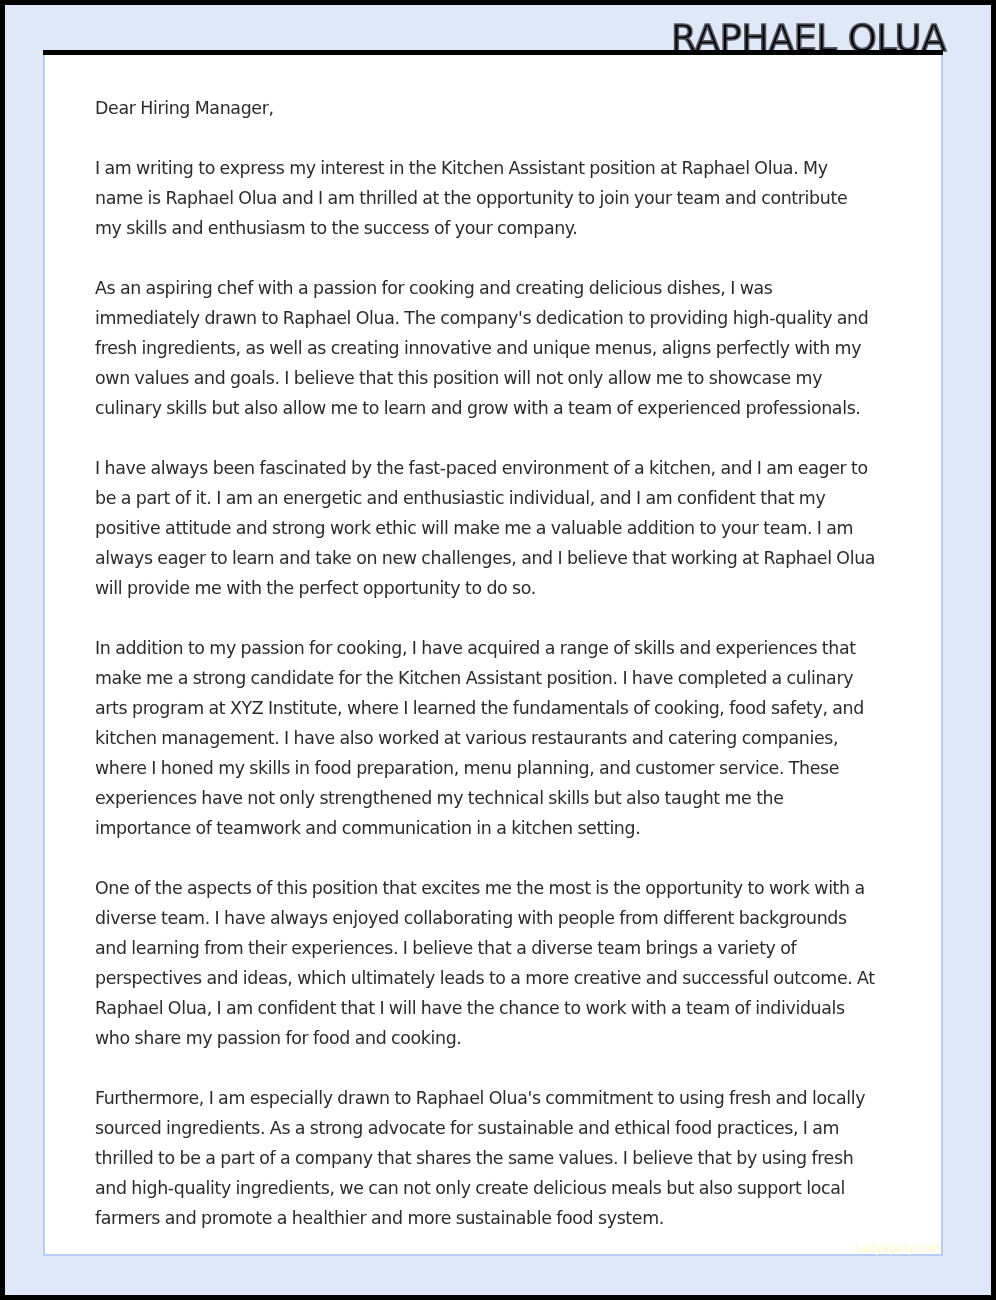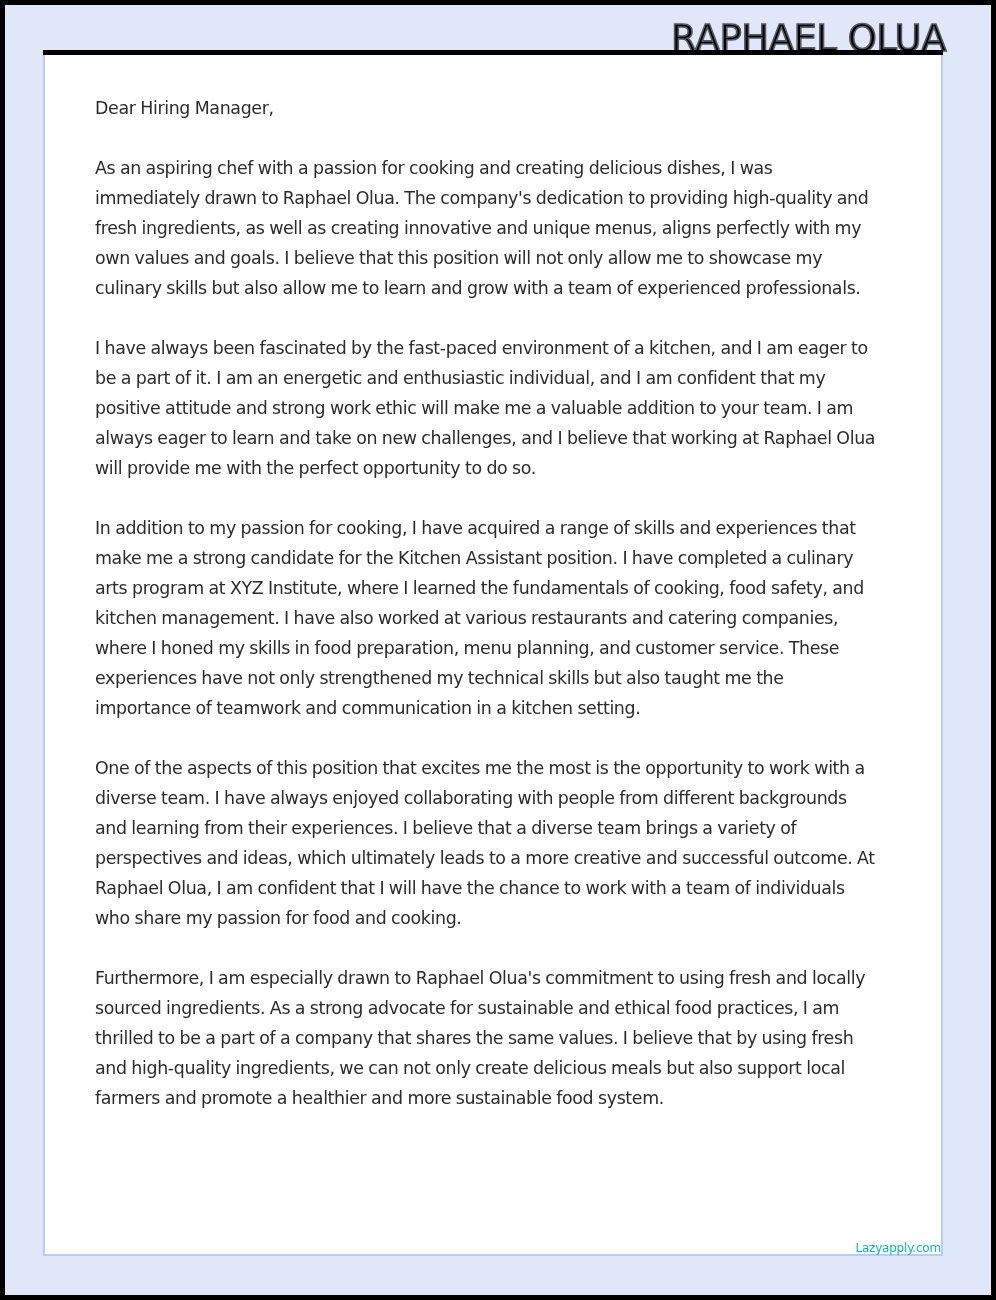--- a/index.html
+++ b/index.html
@@ -69,36 +69,37 @@
     }
     .letter p {
       margin: 0 17px 30px 0;
     }
     .watermark {
       position: absolute;
       right: 55px;
       top: 1241px;
       font-family: "DejaVu Sans", sans-serif;
       font-size: 12px;
-      color: #14b8a6;
+      color: #fef9c3;
       letter-spacing: -0.2px;
     }
   </style>
 </head>
 <body>
 
 <div class="frame">
   <div class="title">RAPHAEL OLUA</div>
 </div>
 
 <div class="paper"></div>
 <div class="paper-topbar"></div>
 
 <div class="letter">
   <p>Dear Hiring Manager,</p>
+  <p>I am writing to express my interest in the Kitchen Assistant position at Raphael Olua. My name is Raphael Olua and I am thrilled at the opportunity to join your team and contribute my skills and enthusiasm to the success of your company.</p>
   <p>As an aspiring chef with a passion for cooking and creating delicious dishes, I was immediately drawn to Raphael Olua. The company's dedication to providing high-quality and fresh ingredients, as well as creating innovative and unique menus, aligns perfectly with my own values and goals. I believe that this position will not only allow me to showcase my culinary skills but also allow me to learn and grow with a team of experienced professionals.</p>
   <p>I have always been fascinated by the fast-paced environment of a kitchen, and I am eager to be a part of it. I am an energetic and enthusiastic individual, and I am confident that my positive attitude and strong work ethic will make me a valuable addition to your team. I am always eager to learn and take on new challenges, and I believe that working at Raphael Olua will provide me with the perfect opportunity to do so.</p>
   <p>In addition to my passion for cooking, I have acquired a range of skills and experiences that make me a strong candidate for the Kitchen Assistant position. I have completed a culinary arts program at XYZ Institute, where I learned the fundamentals of cooking, food safety, and kitchen management. I have also worked at various restaurants and catering companies, where I honed my skills in food preparation, menu planning, and customer service. These experiences have not only strengthened my technical skills but also taught me the importance of teamwork and communication in a kitchen setting.</p>
   <p>One of the aspects of this position that excites me the most is the opportunity to work with a diverse team. I have always enjoyed collaborating with people from different backgrounds and learning from their experiences. I believe that a diverse team brings a variety of perspectives and ideas, which ultimately leads to a more creative and successful outcome. At Raphael Olua, I am confident that I will have the chance to work with a team of individuals who share my passion for food and cooking.</p>
   <p>Furthermore, I am especially drawn to Raphael Olua's commitment to using fresh and locally sourced ingredients. As a strong advocate for sustainable and ethical food practices, I am thrilled to be a part of a company that shares the same values. I believe that by using fresh and high-quality ingredients, we can not only create delicious meals but also support local farmers and promote a healthier and more sustainable food system.</p>
 </div>
 
 <div class="watermark">Lazyapply.com</div>
 
 </body></html>

